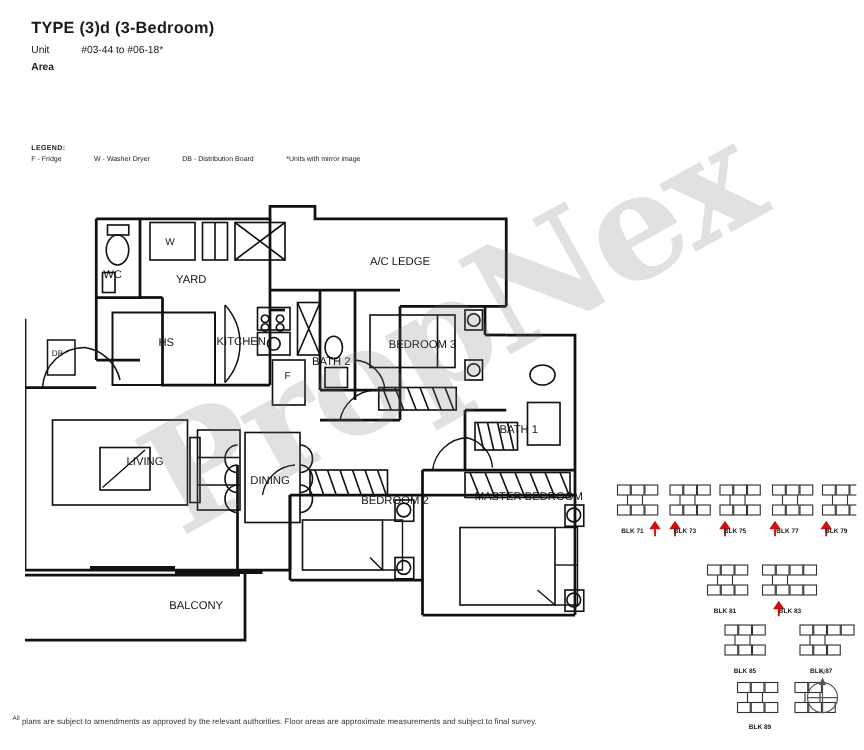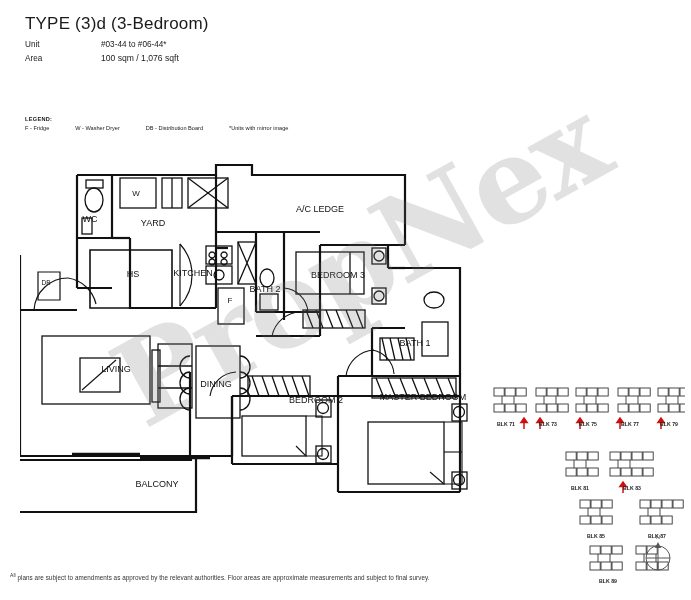--- a/index.html
+++ b/index.html
@@ -2,27 +2,27 @@
 <html><head>
 <meta charset="utf-8">
 <title>Floor Plan</title>
 <style>
   html,body{margin:0;padding:0;background:#fff;}
   body{width:691px;height:600px;overflow:hidden;position:relative;
        font-family:"Liberation Sans","DejaVu Sans",sans-serif;color:#1a1a1a;}
 
   
   #header{position:absolute;left:25px;top:14px;width:430px;}
-  #plan-title{font-size:17px;font-weight:400;letter-spacing:.2px;margin:0 0 5px 0;}
-  .spec-row{display:flex;align-items:center;font-size:8.2px;line-height:11.4px;gap:36px;}
+  #plan-title{font-size:13px;font-weight:700;letter-spacing:.2px;margin:0 0 5px 0;}
+  .spec-row{display:flex;align-items:center;font-size:8.2px;line-height:11.4px;}
   .spec-key{width:40px;flex:0 0 40px;}
   .spec-val{flex:1;}
   .spec-val div{white-space:nowrap;}
   .sub-note{font-size:7.4px;margin-top:1px;}
-  #area-row{margin-top:3px;}
+  #area-row{margin-top:3px;font-weight:bold;}
   #area-row .spec-val{font-size:8.6px;}
 
   
   #legend{position:absolute;left:25px;top:116px;font-size:5.6px;}
   #legend-title{font-weight:700;letter-spacing:.3px;margin-bottom:3px;}
   #legend-items{display:flex;gap:26px;font-size:5.6px;}
 
   
   #watermark{position:absolute;left:95px;top:150px;width:470px;height:330px;
      pointer-events:none;z-index:40;}
@@ -49,28 +49,27 @@
 </style>
 </head>
 <body>
 
 <div id="header">
   <h1 id="plan-title">TYPE (3)d (3-Bedroom)</h1>
 
   <div class="spec-row">
     <div class="spec-key">Unit</div>
     <div class="spec-val" id="unit-lines">
-        <div>#03-44 to #06-44*</div>
+        <div>#03-44 to #06-18*</div>
       </div>
   </div>
 
   <div class="spec-row" id="area-row">
     <div class="spec-key">Area</div>
     <div class="spec-val">
-      <div>100 sqm / 1,076 sqft</div>
     </div>
   </div>
 </div>
 
 <div id="legend">
   <div id="legend-title">LEGEND:</div>
   <div id="legend-items">
       <div>F - Fridge</div>
       <div>W - Washer Dryer</div>
       <div>DB - Distribution Board</div>

